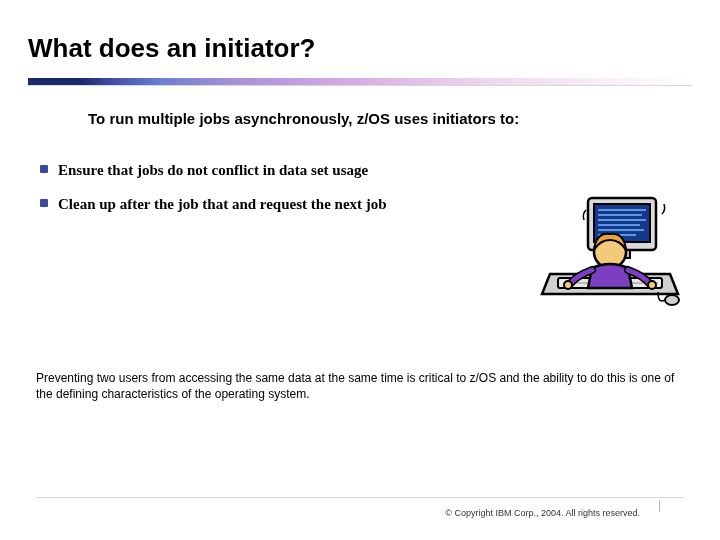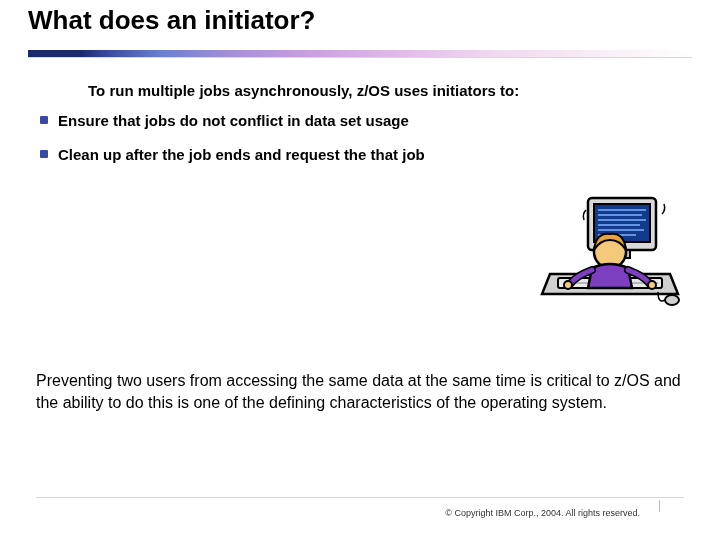--- a/index.html
+++ b/index.html
@@ -5,21 +5,21 @@
   * { margin: 0; padding: 0; box-sizing: border-box; }
   body {
     width: 720px;
     height: 540px;
     background: #fff;
     font-family: Arial, Helvetica, sans-serif;
     position: relative;
     overflow: hidden;
   }
   .title-area {
-    padding: 5px 28px 6px 28px;
+    padding: 33px 28px 6px 28px;
   }
   .title {
     font-size: 26px;
     font-weight: bold;
     color: #000;
   }
   .rule {
     margin: 8px 28px 0 28px;
     height: 8px;
     background: linear-gradient(to right,
@@ -31,25 +31,26 @@
     border-bottom: 1px solid #d8d8d8;
   }
   .content {
     padding: 24px 36px 0 36px;
   }
   .intro {
     font-weight: bold;
     font-size: 15px;
     color: #000;
     margin-left: 52px;
-    margin-bottom: 12px;
+    margin-bottom: 33px;
   }
   ul.bullets {
     list-style: none;
     padding: 0;
+    font-family: Liberation Serif, serif;
   }
   ul.bullets li {
     position: relative;
     padding-left: 22px;
     font-weight: bold;
     font-size: 15px;
     color: #000;
     margin-bottom: 14px;
     line-height: 1.35;
   }
@@ -69,21 +70,21 @@
     top: 192px;
     width: 140px;
     height: 130px;
   }
   .closing {
     position: absolute;
     left: 36px;
     right: 36px;
     top: 370px;
     font-family: "Comic Sans MS", "Comic Sans", cursive, sans-serif;
-    font-size: 16px;
+    font-size: 12px;
     color: #000;
     line-height: 1.35;
   }
   .footer-line {
     position: absolute;
     left: 36px;
     right: 36px;
     bottom: 42px;
     height: 0;
     border-top: 1px solid #d8d8d8;
@@ -109,21 +110,21 @@
 
 <div class="title-area">
   <div class="title">What does an initiator?</div>
 </div>
 <div class="rule"></div>
 
 <div class="content">
   <div class="intro">To run multiple jobs asynchronously, z/OS  uses initiators to:</div>
   <ul class="bullets">
     <li>Ensure that jobs do not conflict in data set usage</li>
-    <li>Clean up after the job ends and request the that job</li>
+    <li>Clean up after the job that and request the next job</li>
   </ul>
 </div>
 
 <div class="clipart">
   <svg viewBox="0 0 140 130" width="140" height="130">
 
     <rect x="48" y="6" width="68" height="52" rx="4" fill="#d9d9d9" stroke="#000" stroke-width="2.5"></rect>
     <rect x="54" y="12" width="56" height="38" fill="#123a8c" stroke="#000" stroke-width="2"></rect>
     <line x1="58" y1="18" x2="106" y2="18" stroke="#7fb3ff" stroke-width="1.5"></line>
     <line x1="58" y1="23" x2="102" y2="23" stroke="#7fb3ff" stroke-width="1.5"></line>

